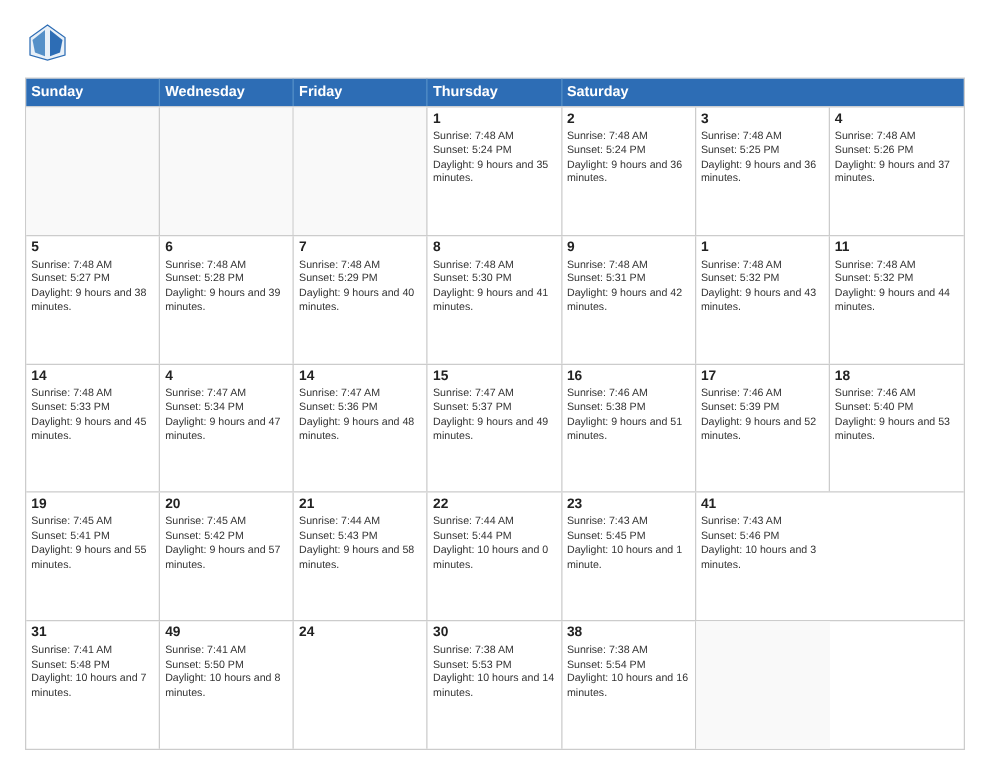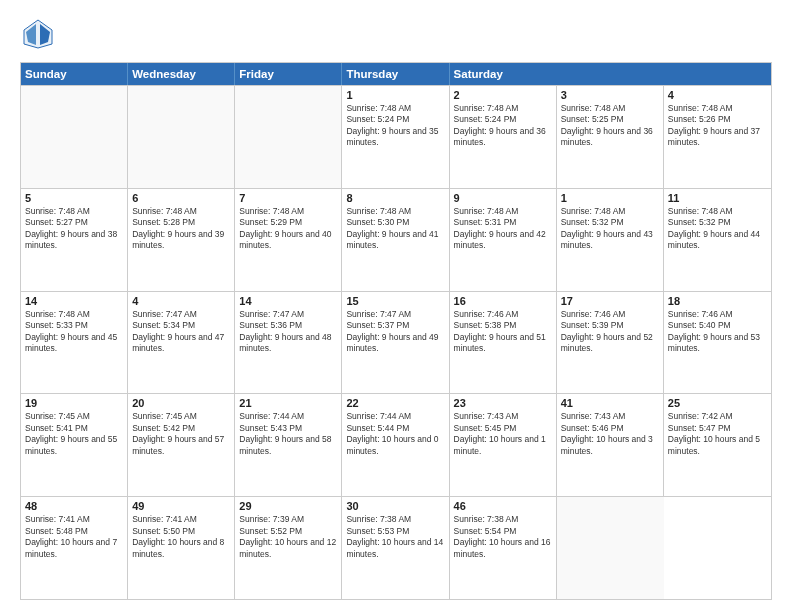--- a/index.html
+++ b/index.html
@@ -243,43 +243,38 @@
             <div class="cell-text">Sunrise: 7:44 AM<br>Sunset: 5:44 PM<br>Daylight: 10 hours and 0 minutes.</div>
           </div>
           <div class="cal-cell">
             <div class="day-num">23</div>
             <div class="cell-text">Sunrise: 7:43 AM<br>Sunset: 5:45 PM<br>Daylight: 10 hours and 1 minute.</div>
           </div>
           <div class="cal-cell">
             <div class="day-num">41</div>
             <div class="cell-text">Sunrise: 7:43 AM<br>Sunset: 5:46 PM<br>Daylight: 10 hours and 3 minutes.</div>
           </div>
-          <div class="cal-cell">
-            <div class="day-num">25</div>
-            <div class="cell-text">Sunrise: 7:42 AM<br>Sunset: 5:47 PM<br>Daylight: 10 hours and 5 minutes.</div>
-          </div>
-        </div>
-        <div class="cal-week">
-          <div class="cal-cell">
-            <div class="day-num">48</div>
+        </div>
+        <div class="cal-week">
+          <div class="cal-cell">
+            <div class="day-num">31</div>
             <div class="cell-text">Sunrise: 7:41 AM<br>Sunset: 5:48 PM<br>Daylight: 10 hours and 7 minutes.</div>
           </div>
           <div class="cal-cell">
             <div class="day-num">49</div>
             <div class="cell-text">Sunrise: 7:41 AM<br>Sunset: 5:50 PM<br>Daylight: 10 hours and 8 minutes.</div>
           </div>
           <div class="cal-cell">
-            <div class="day-num">29</div>
-            <div class="cell-text">Sunrise: 7:39 AM<br>Sunset: 5:52 PM<br>Daylight: 10 hours and 12 minutes.</div>
+            <div class="day-num">24</div>
           </div>
           <div class="cal-cell">
             <div class="day-num">30</div>
             <div class="cell-text">Sunrise: 7:38 AM<br>Sunset: 5:53 PM<br>Daylight: 10 hours and 14 minutes.</div>
           </div>
           <div class="cal-cell">
-            <div class="day-num">46</div>
+            <div class="day-num">38</div>
             <div class="cell-text">Sunrise: 7:38 AM<br>Sunset: 5:54 PM<br>Daylight: 10 hours and 16 minutes.</div>
           </div>
           <div class="cal-cell empty"></div>
         </div>
       </div>
   </div>
 </div>
 
 </body></html>

